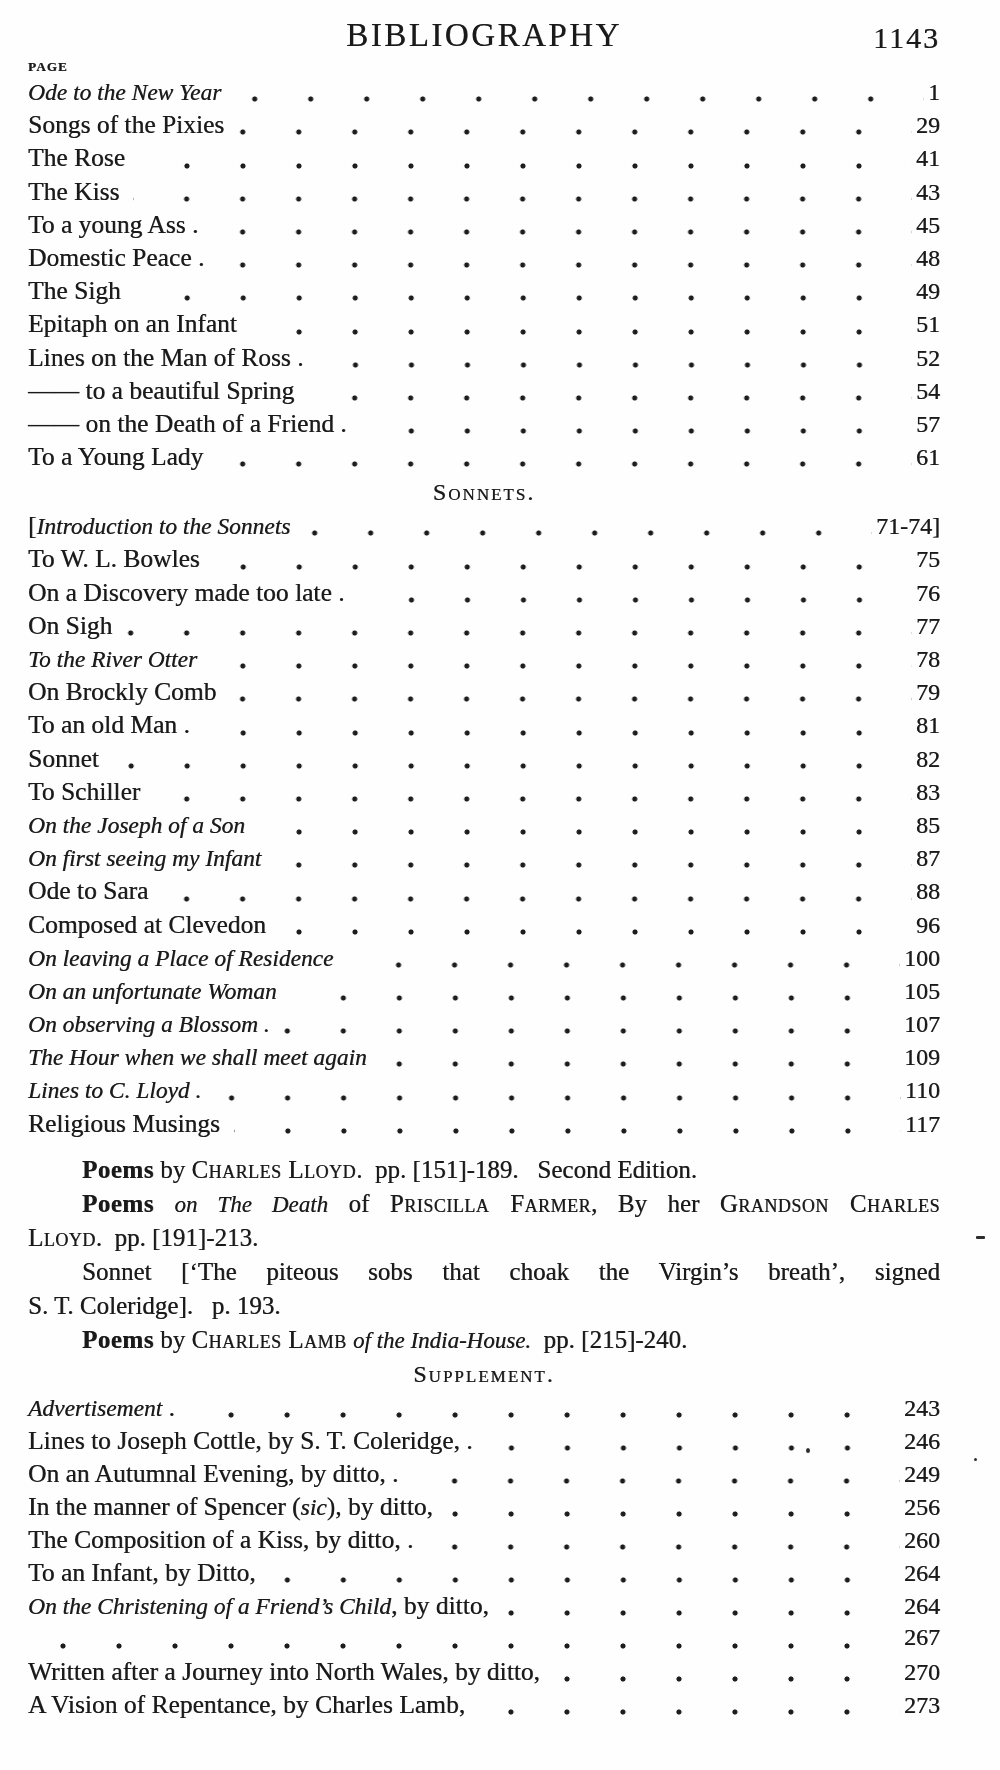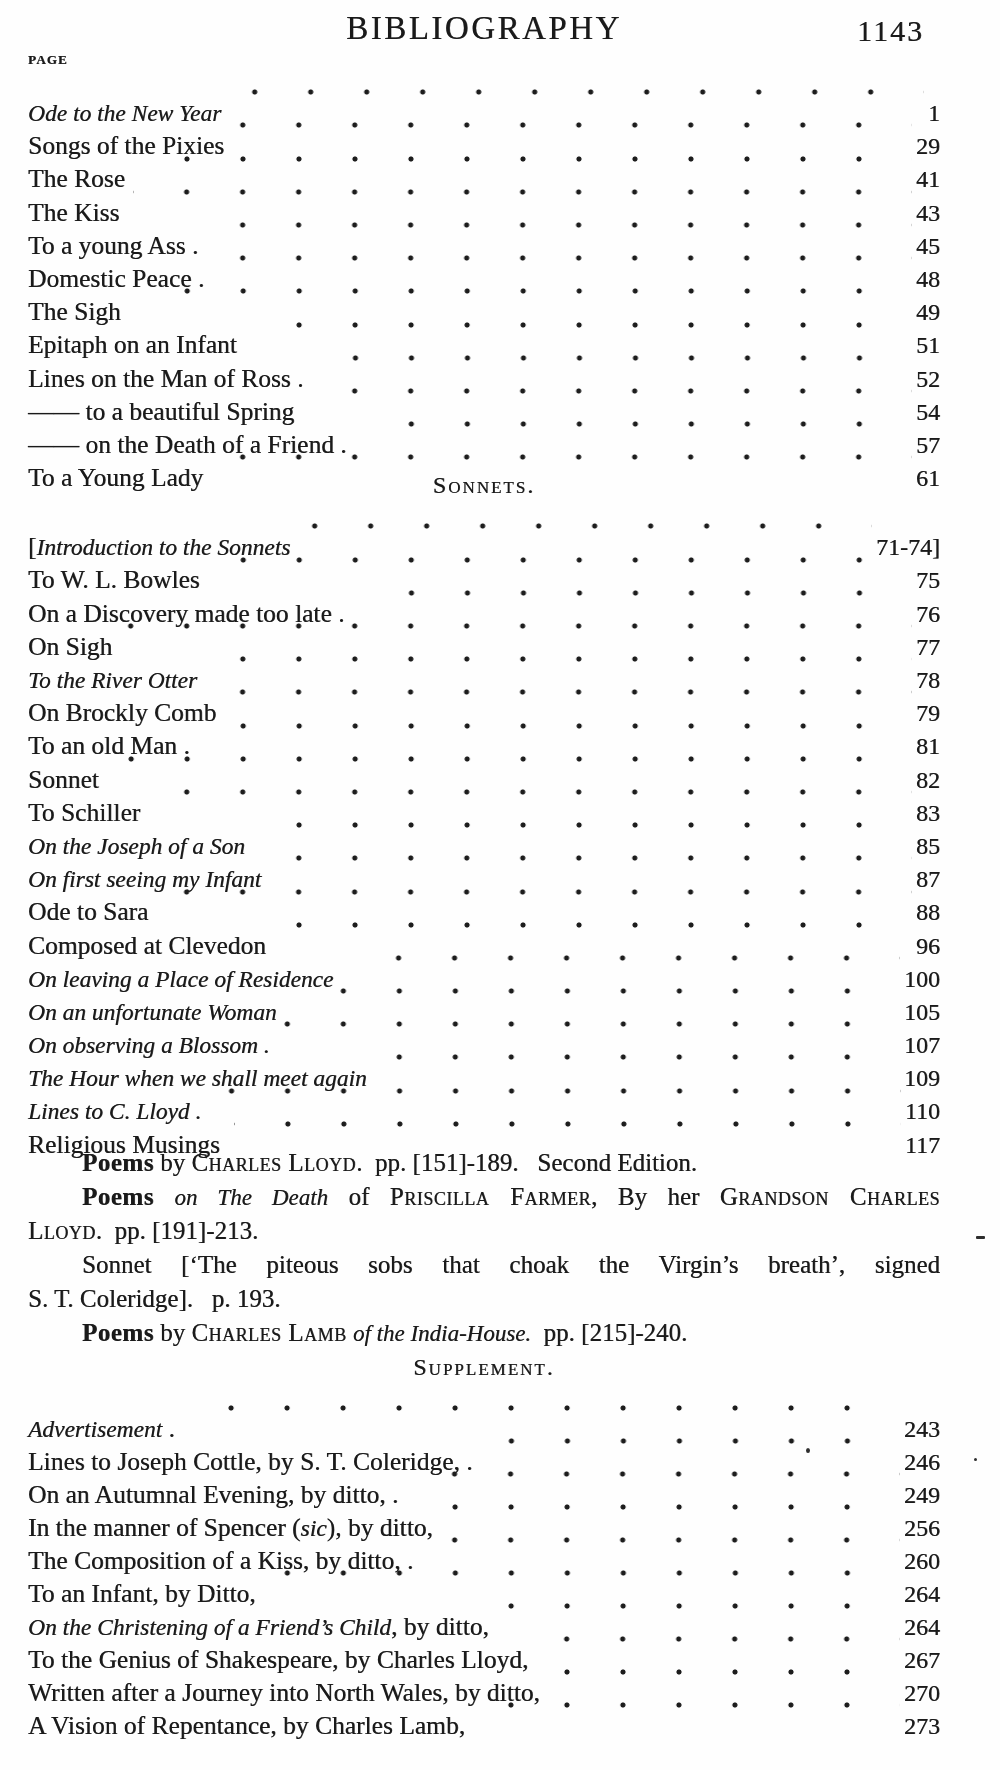--- a/index.html
+++ b/index.html
@@ -4,38 +4,38 @@
 <style>
   * { box-sizing: border-box; }
   html, body { margin: 0; padding: 0; background: #ffffff; }
   .page {
     position: relative;
     width: 1000px;
     height: 1770px;
     background: #fefefe;
     color: #1a1a1a;
     font-family: "Liberation Serif", serif;
-    padding-top: 8px;
+    padding-top: 15px;
     overflow: hidden;
     text-shadow: 0.45px 0 rgba(25,25,25,0.72);
   }
   .content { margin: 0 60px 0 28px; }
 
   .header-row { position: relative; height: 42px; text-align: center; }
   .title { font-size: 33px; letter-spacing: 2.5px; line-height: 40px; }
-  .folio { position: absolute; right: 16px; top: 6px; font-size: 30px; letter-spacing: 2px; }
+  .folio { position: absolute; right: 0; top: 6px; font-size: 30px; letter-spacing: 2px; }
 
   .page-label {
     text-align: left; font-size: 13px; font-weight: bold;
     letter-spacing: 1.2px; height: 20px; line-height: 20px;
   }
 
   .row { display: flex; align-items: baseline; height: 33.2px; font-size: 25.5px; white-space: nowrap; }
   .supp .row { height: 33px; }
-  .t { flex: 0 0 auto; margin-top: 28px; }
+  .t { flex: 0 0 auto; }
   .leader {
     flex: 1 1 auto;
     align-self: flex-end;
     height: 6px;
     margin: 0 4px 8px 14px;
     background-image: radial-gradient(circle at 3px 3px, #1c1c1c 2.1px, rgba(0,0,0,0) 3px);
     background-size: 56px 6px;
     background-repeat: repeat-x;
     background-position: right bottom;
   }
@@ -276,21 +276,20 @@
           <span class="t"><span>To an Infant, by Ditto,</span></span>
           <span class="leader"></span>
           <span class="num">264</span>
         </div>
       <div class="row">
           <span class="t"><span class="it">On the Christening of a Friend’s Child</span><span>, by ditto,</span></span>
           <span class="leader"></span>
           <span class="num">264</span>
         </div>
       <div class="row">
-          <span class="t"><span>To the Genius of Shakespeare, by Charles Lloyd,</span></span>
           <span class="leader"></span>
           <span class="num">267</span>
         </div>
       <div class="row">
           <span class="t"><span>Written after a Journey into North Wales, by ditto,</span></span>
           <span class="leader"></span>
           <span class="num">270</span>
         </div>
       <div class="row">
           <span class="t"><span>A Vision of Repentance, by Charles Lamb,</span></span>

